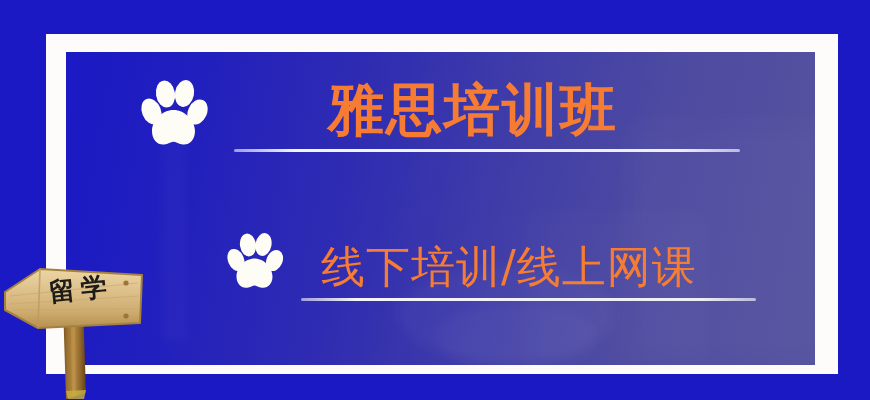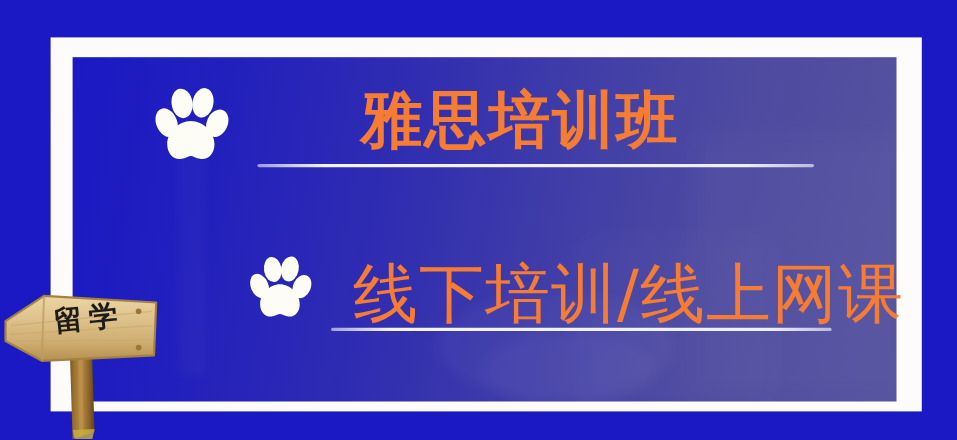--- a/index.html
+++ b/index.html
@@ -79,21 +79,21 @@
     color: #f67c34;
     letter-spacing: 2px;
     white-space: nowrap;
     font-family: "DejaVu Sans", "Liberation Sans", sans-serif;
   }
   
   .subtitle {
     position: absolute;
     left: 321px;
     top: 241px;
-    font-size: 59px;
+    font-size: 44px;
     line-height: 52px;
     font-weight: 400;
     color: #f67c34;
     letter-spacing: 1px;
     white-space: nowrap;
     font-family: "DejaVu Sans", "Liberation Sans", sans-serif;
   }
   
   .rule {
     position: absolute;

